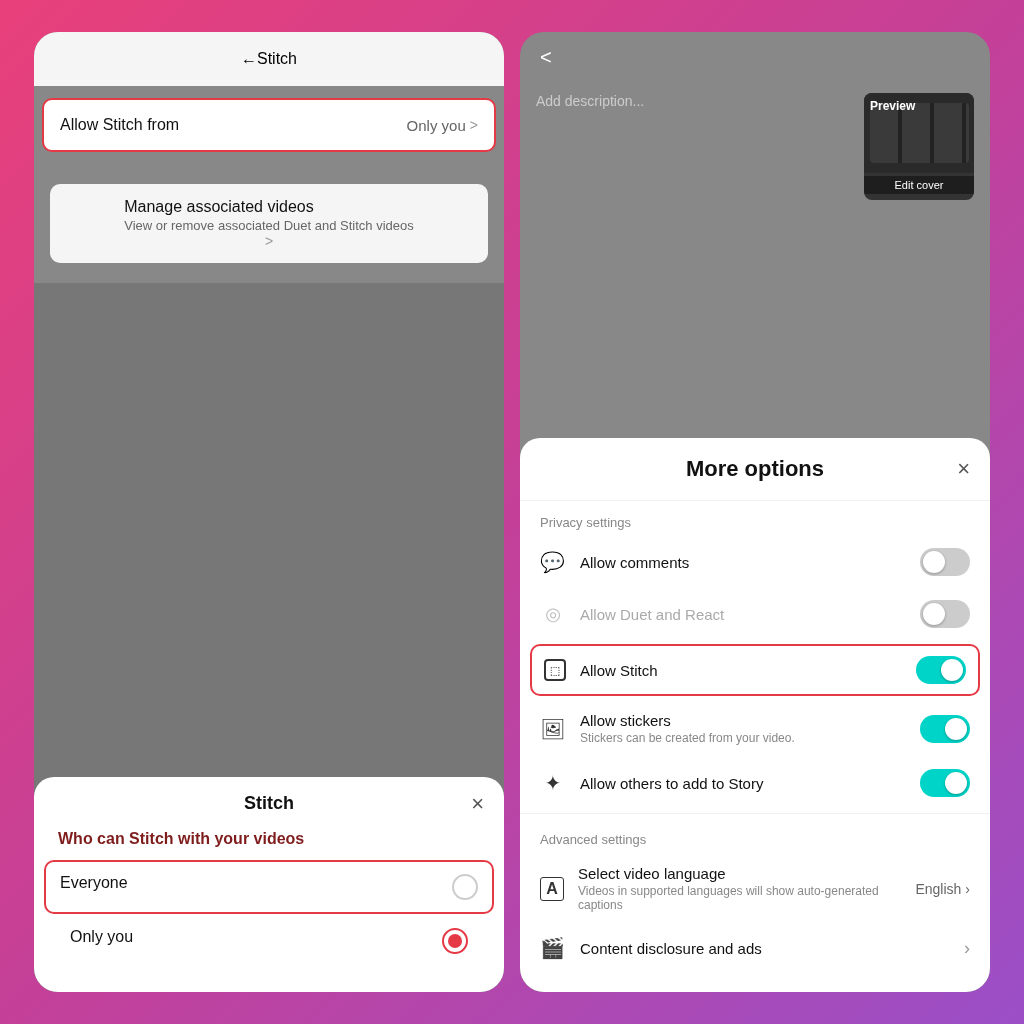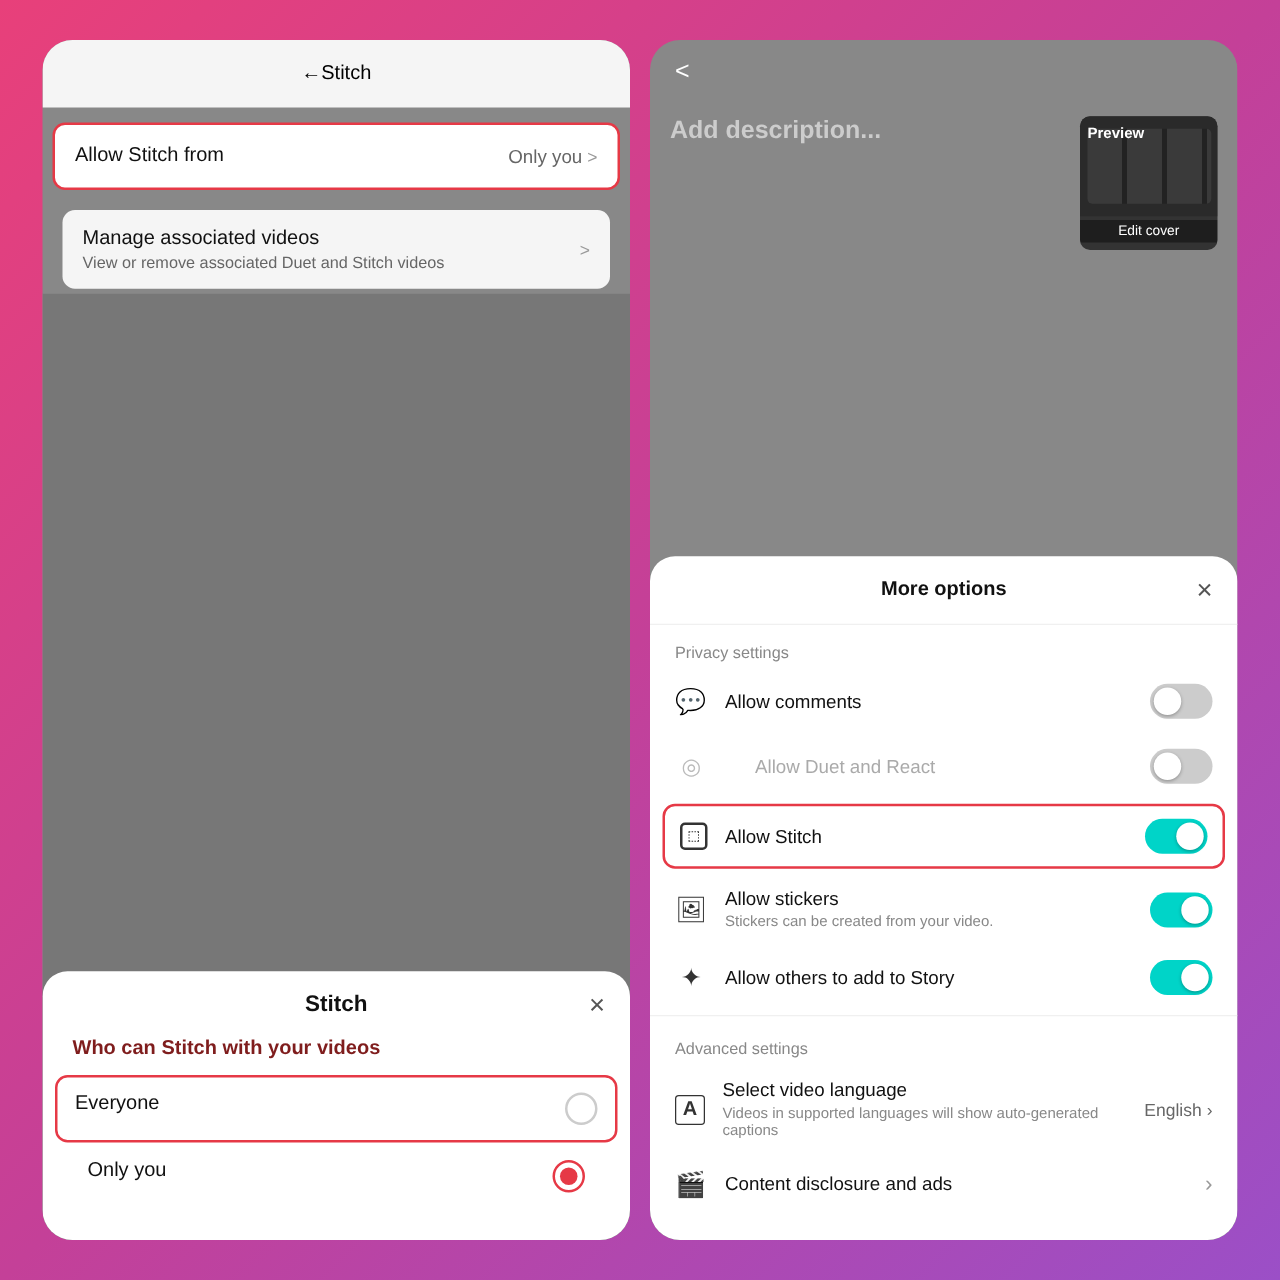--- a/index.html
+++ b/index.html
@@ -77,27 +77,28 @@
     }
     .stitch-allow-row .value {
       font-size: 15px;
       color: #666;
       display: flex;
       align-items: center;
       gap: 4px;
     }
     .manage-row {
       background: #f5f5f5;
-      margin: 4px 16px;
+      margin: 20px 16px;
       border-radius: 10px;
       padding: 14px 16px;
       display: flex;
       align-items: center;
       justify-content: space-between;
       cursor: pointer;
+      flex-direction: column;
     }
     .manage-row .label-group .main {
       font-size: 16px;
       color: #111;
       font-weight: 500;
     }
     .manage-row .label-group .sub {
       font-size: 13px;
       color: #666;
       margin-top: 2px;
@@ -203,23 +204,22 @@
       align-items: center;
     }
     .desc-area {
       flex: 1;
       display: flex;
       padding: 10px 16px;
       align-items: flex-start;
     }
     .desc-text {
       color: #ccc;
-      font-size: 20px;
+      font-size: 14px;
       flex: 1;
-      font-weight: bold;
     }
     .preview-thumb {
       width: 110px;
       height: 107px;
       background: #333;
       border-radius: 8px;
       overflow: hidden;
       position: relative;
     }
     .preview-label {
@@ -288,21 +288,21 @@
     }
     .mo-header {
       display: flex;
       align-items: center;
       justify-content: center;
       padding: 18px 20px;
       position: relative;
       border-bottom: 1px solid #f0f0f0;
     }
     .mo-title {
-      font-size: 16px;
+      font-size: 22px;
       font-weight: 700;
       color: #111;
     }
     .mo-close {
       position: absolute;
       right: 20px;
       font-size: 22px;
       color: #555;
       cursor: pointer;
     }
@@ -334,21 +334,20 @@
     .mo-icon.dim {
       color: #bbb;
     }
     .mo-label {
       flex: 1;
       font-size: 15px;
       color: #111;
     }
     .mo-label.dim {
       color: #aaa;
-      margin-left: 24px;
     }
     .mo-sublabel {
       font-size: 12px;
       color: #888;
       margin-top: 2px;
     }
 
     
     .toggle {
       width: 50px;

